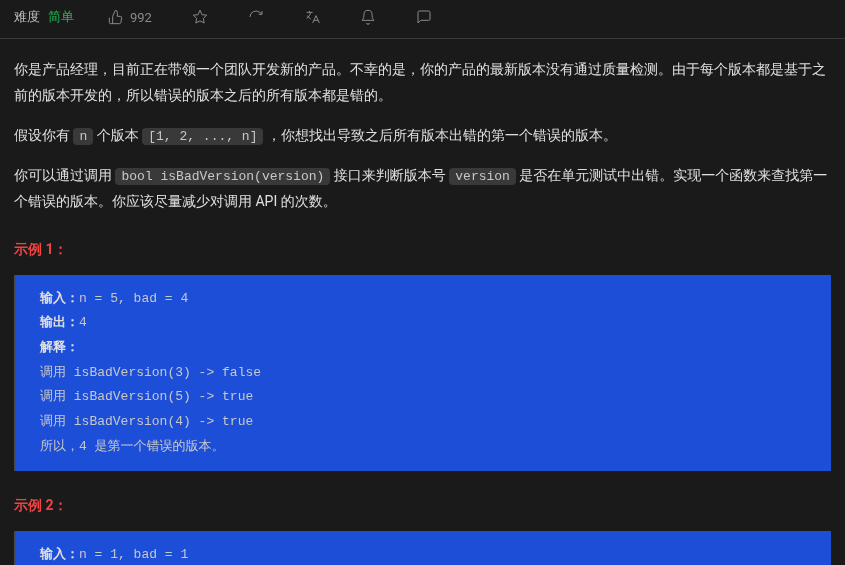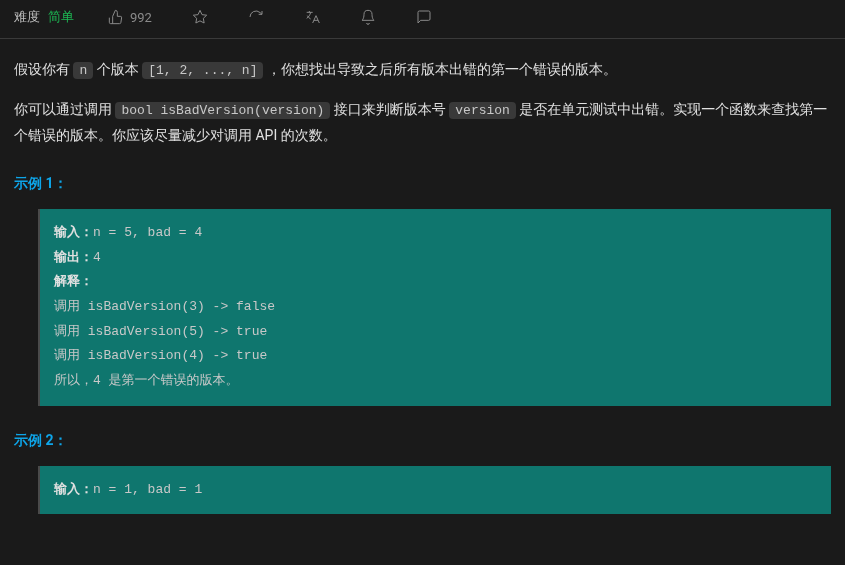--- a/index.html
+++ b/index.html
@@ -42,35 +42,34 @@
     background: #393939;
     color: #c8c8c8;
     padding: 1px 6px;
     border-radius: 4px;
     font-family: Consolas, "Courier New", monospace;
     font-size: 13px;
     white-space: nowrap;
   }
   .example-title {
     font-weight: 700;
-    color: #0ea5e9;
+    color: #ef4444;
     margin-top: 22px;
     margin-bottom: 12px;
   }
   .example-block {
-    background: #0f766e;
+    background: #1d4ed8;
     border-left: 2px solid #4a4a4a;
-    padding: 12px 14px;
+    padding: 12px 24px;
     font-family: Consolas, "Courier New", monospace;
     font-size: 13px;
     line-height: 1.9;
     color: #c8c8c8;
     margin-bottom: 14px;
     white-space: pre-wrap;
-    margin-left: 24px;
   }
   .example-block b { color: #e0e0e0; font-weight: 700; }
 </style>
 </head>
 <body>
 
 <div class="header">
   <span class="label">难度</span>
   <span class="diff-val">简单</span>
 
@@ -107,20 +106,21 @@
   </span>
 
   <span class="icon-wrap">
     <svg viewBox="0 0 24 24">
         <path d="M21 15a2 2 0 0 1-2 2H7l-4 4V5a2 2 0 0 1 2-2h14a2 2 0 0 1 2 2z"></path>
       </svg>
   </span>
 </div>
 
 <div class="content">
+  <p>你是产品经理，目前正在带领一个团队开发新的产品。不幸的是，你的产品的最新版本没有通过质量检测。由于每个版本都是基于之前的版本开发的，所以错误的版本之后的所有版本都是错的。</p>
 
   <p>
     <span>假设你有 </span><code class="code-inline">n</code><span> 个版本 </span><code class="code-inline">[1, 2, ..., n]</code><span> ，你想找出导致之后所有版本出错的第一个错误的版本。</span>
   </p>
 
   <p>
     <span>你可以通过调用 </span><code class="code-inline">bool isBadVersion(version)</code><span> 接口来判断版本号 </span><code class="code-inline">version</code><span> 是否在单元测试中出错。实现一个函数来查找第一个错误的版本。你应该尽量减少对调用 API 的次数。</span>
   </p>
 
   <div class="example-title">示例 1：</div>

